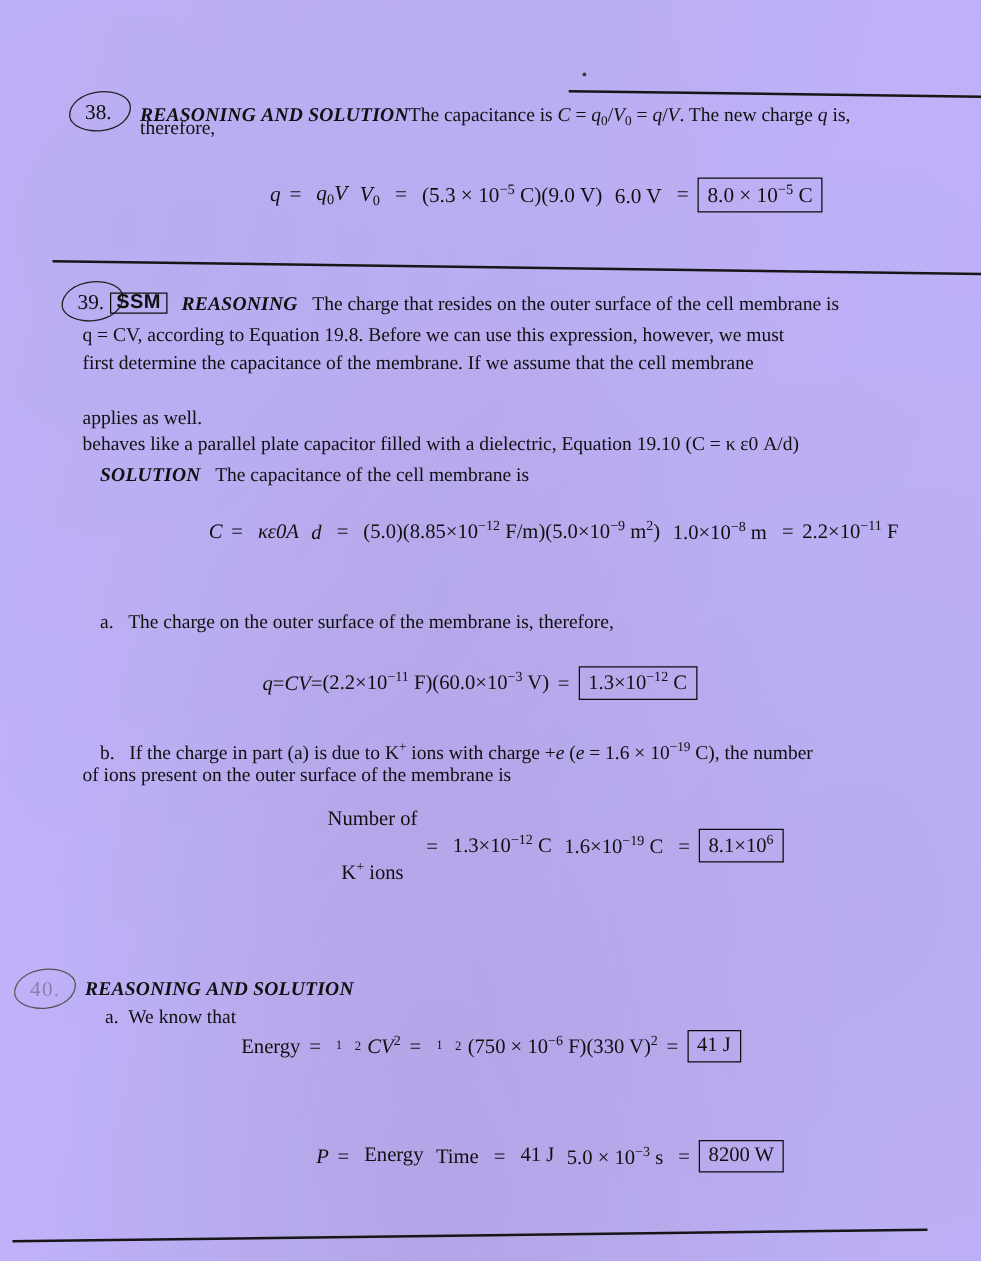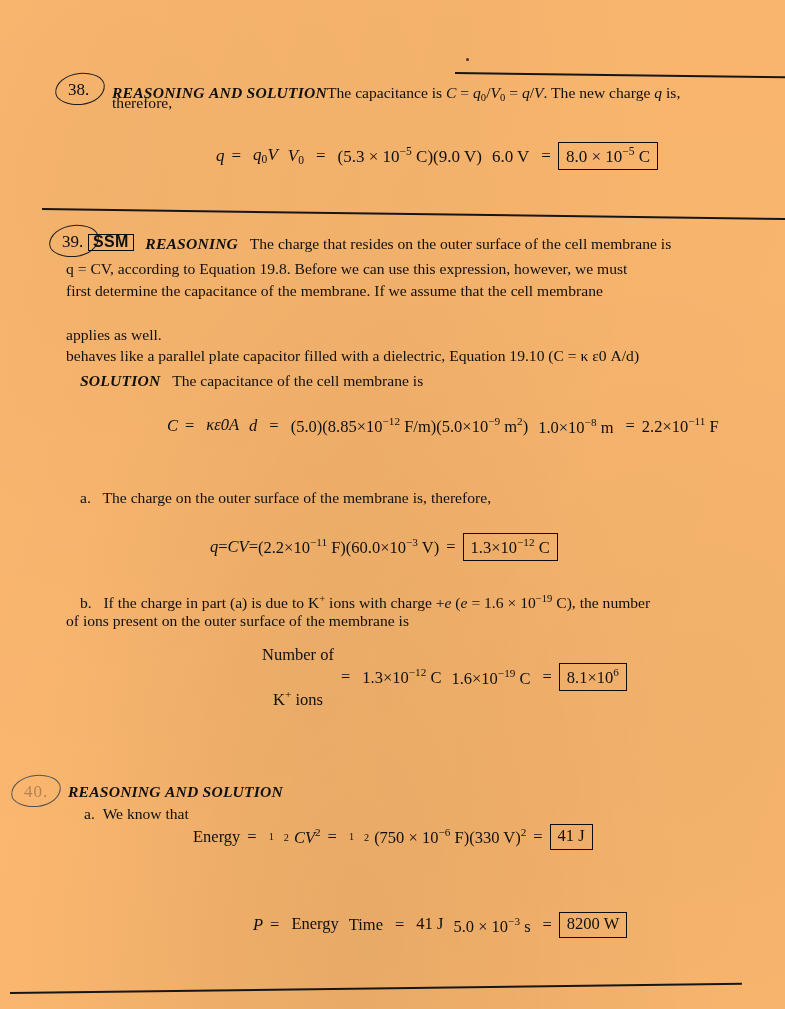--- a/index.html
+++ b/index.html
@@ -7,21 +7,21 @@
     padding: 0;
     background: #ffffff;
   }
   body {
     font-family: "Liberation Serif", "DejaVu Serif", serif;
   }
   #page {
     position: relative;
     width: 785px;
     height: 1009px;
-    background: #fdba74;
+    background: #c4b5fd;
     overflow: hidden;
     color: #141414;
     filter: contrast(1.04);
   }
   
   #page::before {
     content: "";
     position: absolute;
     inset: 0;
     pointer-events: none;

